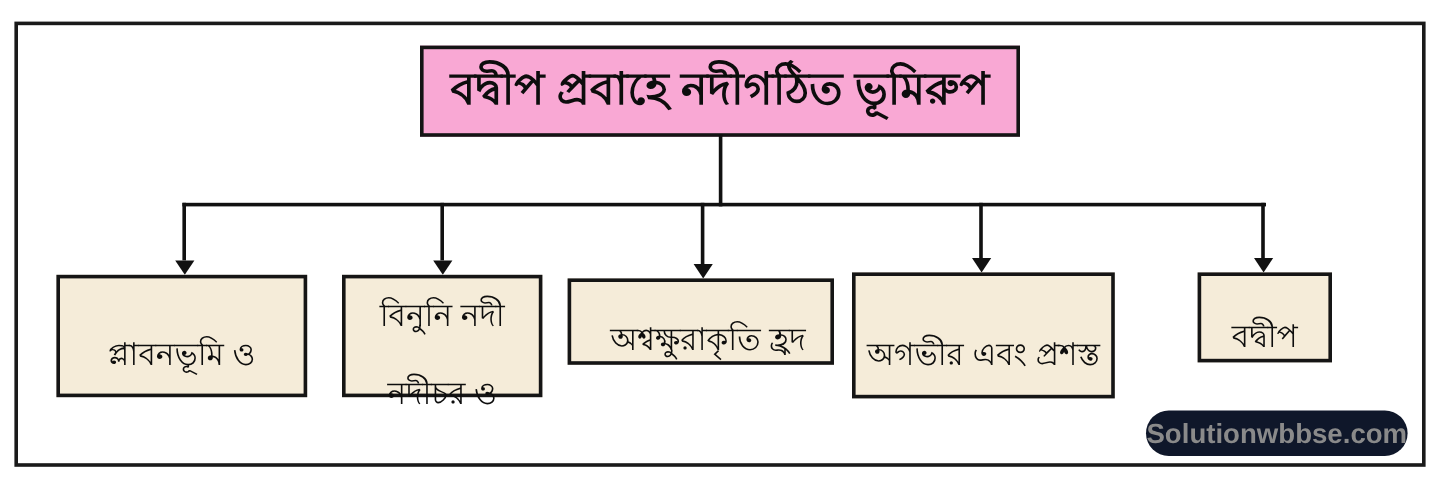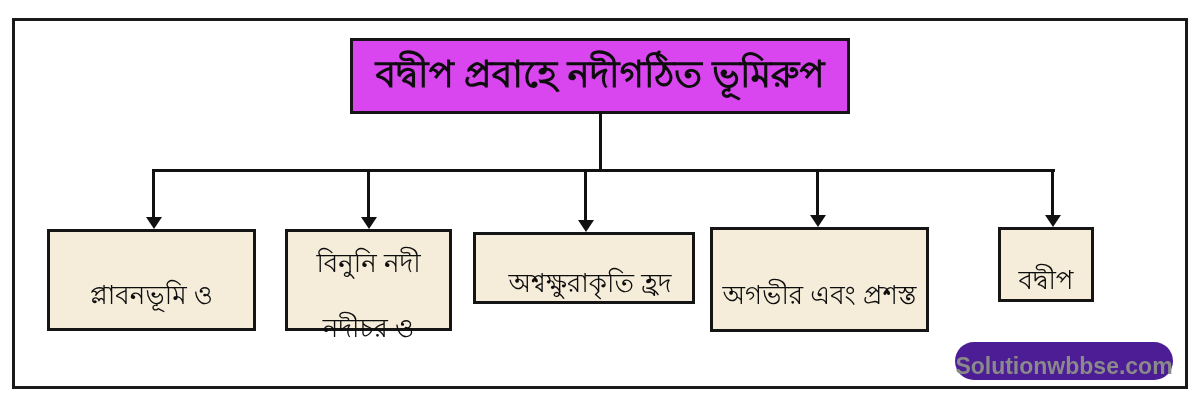--- a/index.html
+++ b/index.html
@@ -15,21 +15,21 @@
     position: absolute;
     left: 12px; top: 18px;
     width: 1170px; height: 365px;
     border: 3px solid #1a1a1a;
     background: #ffffff;
   }
   .title-box {
     position: absolute;
     left: 350px; top: 38px;
     width: 500px; height: 76px;
-    background: #d946ef;
+    background: #f9a8d4;
     border: 3px solid #151515;
     box-sizing: border-box;
     display: flex; align-items: center; justify-content: center;
     font-size: 37px; font-weight: bold; color: #0d0d0d;
     white-space: nowrap;
   }
   .node {
     position: absolute;
     background: #f5ecd9;
     border: 3px solid #151515;
@@ -49,23 +49,23 @@
     bottom: -12px;
     width: 0; height: 0;
     border-left: 8px solid transparent;
     border-right: 8px solid transparent;
     border-top: 12px solid #111111;
   }
   .watermark {
     position: absolute;
     left: 955px; top: 342px;
     width: 218px; height: 38px;
-    background: #4c1d95;
+    background: #0f172a;
     border-radius: 19px;
-    display: flex; align-items: flex-end; justify-content: center;
+    display: flex; align-items: center; justify-content: center;
     font-size: 23px; font-weight: bold; color: #8a8a8a;
     white-space: nowrap;
   }
 </style>
 </head>
 <body>
 
 <div class="canvas">
 
   <div class="frame"></div>
@@ -93,21 +93,21 @@
   </div>
 
   <div class="node" style="left:473px; top:232px; width:222px; height:72px;padding-left:12px;">
     <span class="line">অশ্বক্ষুরাকৃতি হ্রদ</span>
   </div>
 
   <div class="node" style="left:710px; top:227px; width:219px; height:105px;">
     <span class="line">অগভীর এবং প্রশস্ত</span>
   </div>
 
-  <div class="node" style="left:998px; top:227px; width:96px; height:75px;">
+  <div class="node" style="left:998px; top:227px; width:112px; height:75px;">
     <span class="line">বদ্বীপ</span>
   </div>
 
   <div class="watermark">
     <span>Solutionwbbse.com</span>
   </div>
 
 </div>
 
 </body></html>

